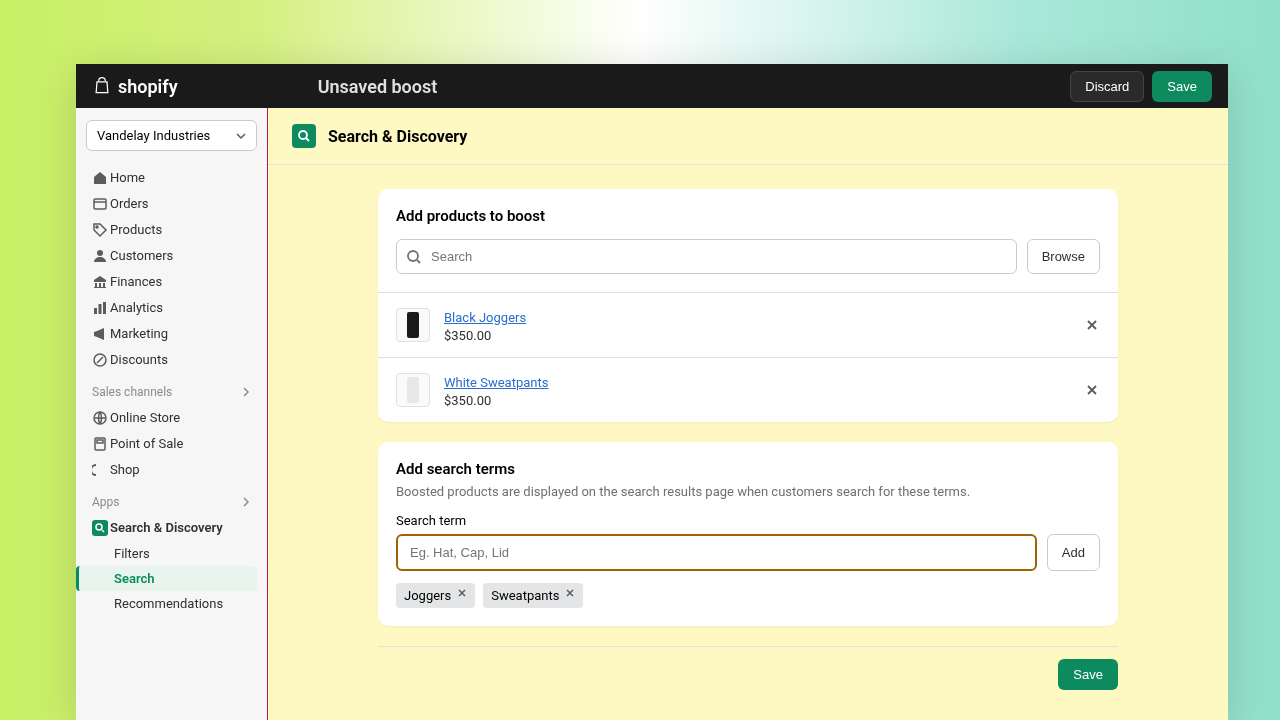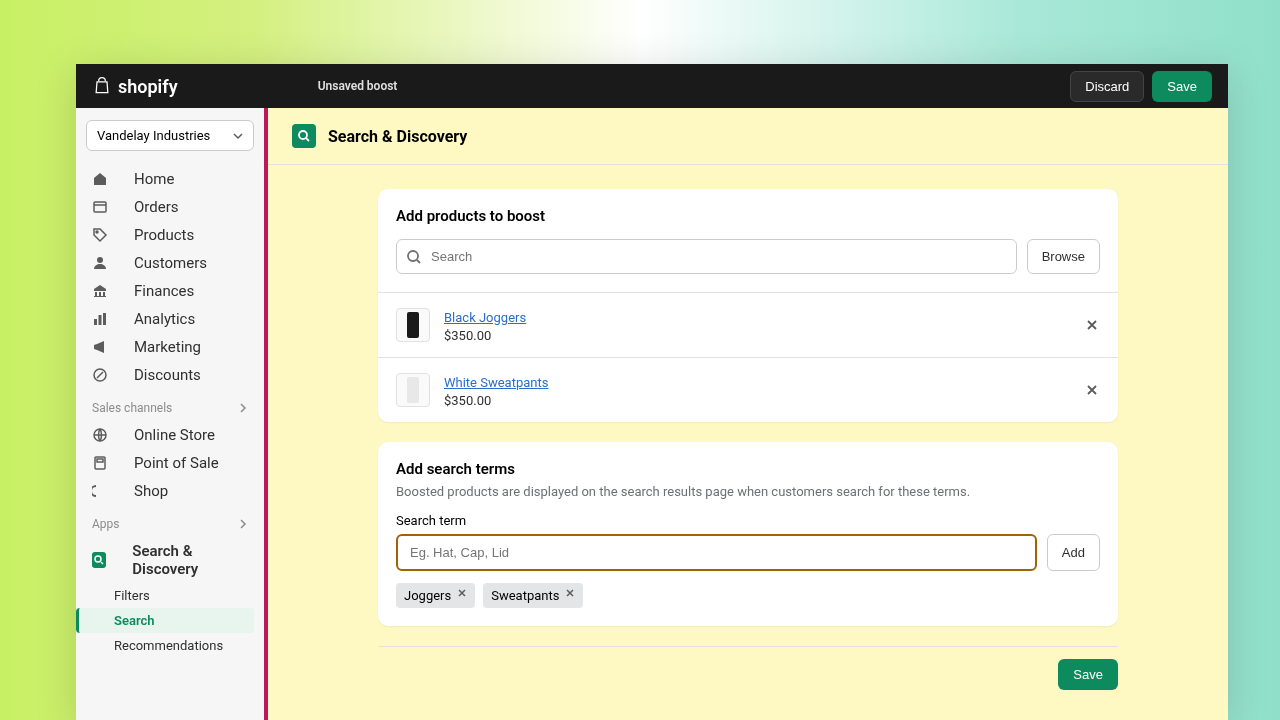--- a/index.html
+++ b/index.html
@@ -1,30 +1,30 @@
 <!DOCTYPE html>
 <html><head>
 <meta charset="utf-8">
 <style>
 * { box-sizing: border-box; margin: 0; padding: 0; }
 body { font-family: -apple-system, BlinkMacSystemFont, 'Segoe UI', Roboto, sans-serif; background: linear-gradient(90deg, #c8f064 0%, #d4f080 20%, #fff 50%, #a8e8d8 80%, #90e0c8 100%); overflow: hidden; width: 1280px; height: 720px; }
 .app-frame { position: absolute; left: 76px; top: 64px; width: 1152px; height: 656px; background: #fef9c3; box-shadow: 0 8px 40px rgba(0,0,0,0.15); overflow: hidden; }
 .topbar { background: #1a1a1a; height: 44px; display: flex; align-items: center; padding: 0 16px; color: #fff; }
 .logo { display: flex; align-items: center; gap: 6px; font-weight: 600; font-size: 18px; }
 .logo-icon { width: 20px; height: 22px; }
-.topbar-title { margin-left: 140px; font-weight: 600; font-size: 12px; color: #e0e0e0; }
+.topbar-title { margin-left: 140px; font-weight: 600; font-size: 18px; color: #e0e0e0; }
 .topbar-actions { margin-left: auto; display: flex; gap: 8px; }
 .btn { border-radius: 6px; padding: 7px 14px; font-size: 13px; font-weight: 400; cursor: pointer; border: 1px solid transparent; }
 .btn-dark { background: #2a2a2a; color: #fff; border-color: #444; }
 .btn-green { background: #0d8a5e; color: #fff; }
 .btn-outline { background: #fff; border: 1px solid #c9cccf; color: #303030; }
 .main-layout { display: flex; height: calc(100% - 44px); }
-.sidebar { width: 192px; background: #f6f6f7; border-right: 4px solid #be185d; padding: 12px 10px; overflow-y: auto; }
+.sidebar { width: 192px; background: #f6f6f7; border-right: 1px solid #be185d; padding: 12px 10px; overflow-y: auto; }
 .store-select { display: flex; align-items: center; justify-content: space-between; border: 1px solid #c9cccf; border-radius: 6px; padding: 7px 10px; font-size: 13px; background: #fff; cursor: pointer; margin-bottom: 14px; }
-.nav-item { display: flex; align-items: center; gap: 26px; padding: 5px 6px; font-size: 15px; color: #303030; cursor: pointer; border-radius: 4px; }
+.nav-item { display: flex; align-items: flex-start; gap: 2px; padding: 5px 6px; font-size: 13px; color: #303030; cursor: pointer; border-radius: 4px; }
 .nav-icon { width: 16px; height: 16px; flex-shrink: 0; }
 .section-header { display: flex; align-items: center; justify-content: space-between; font-size: 12px; color: #8c8c8c; padding: 12px 6px 6px; }
 .nav-sub { display: flex; align-items: center; padding: 5px 6px 5px 28px; font-size: 13px; color: #303030; cursor: pointer; border-radius: 4px; }
 .nav-sub.active { background: #e8f5ee; color: #0d8a5e; font-weight: 600; border-left: 3px solid #0d8a5e; margin-left: -10px; padding-left: 35px; }
 .nav-item.active-app { font-weight: 600; }
 .content { flex: 1; overflow-y: auto; }
 .app-header { display: flex; align-items: center; gap: 12px; padding: 16px 24px; border-bottom: 1px solid #e1e1e1; }
 .app-header-icon { width: 24px; height: 24px; background: #0d8a5e; border-radius: 4px; display: flex; align-items: center; justify-content: center; }
 .app-header-title { font-size: 16px; font-weight: 700; }
 .page { padding: 24px 60px; max-width: 860px; margin: 0 auto; }

